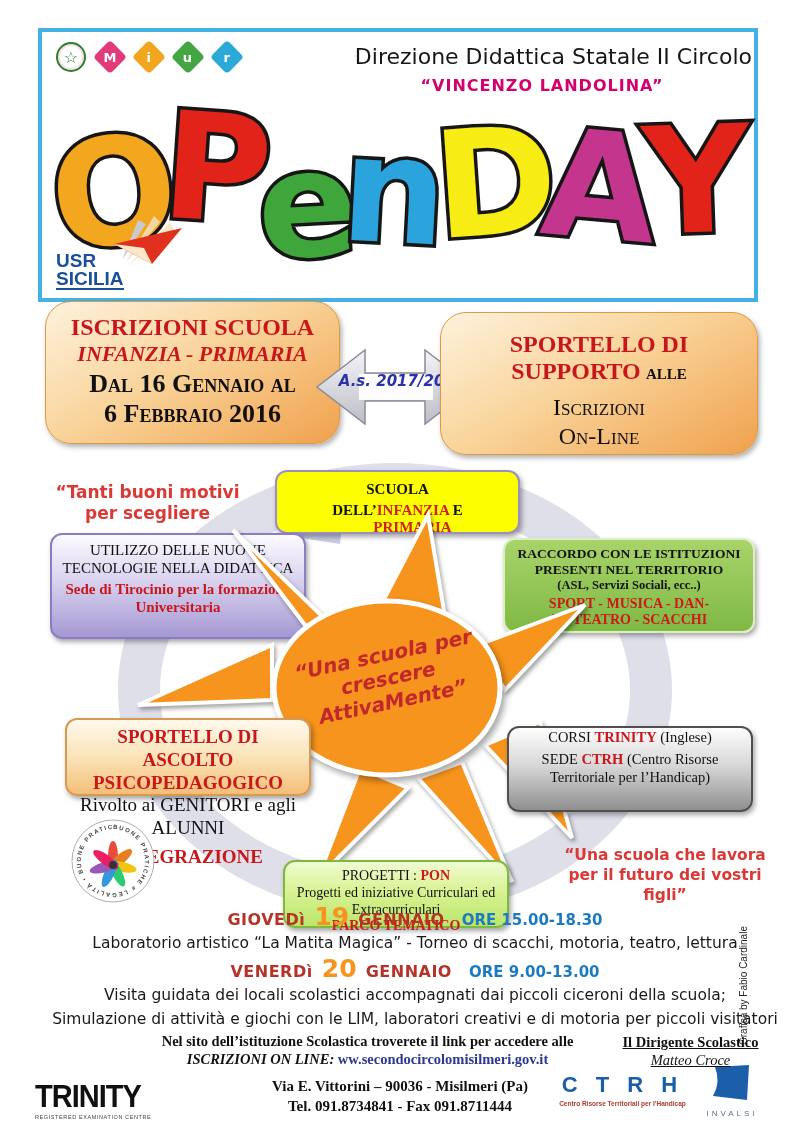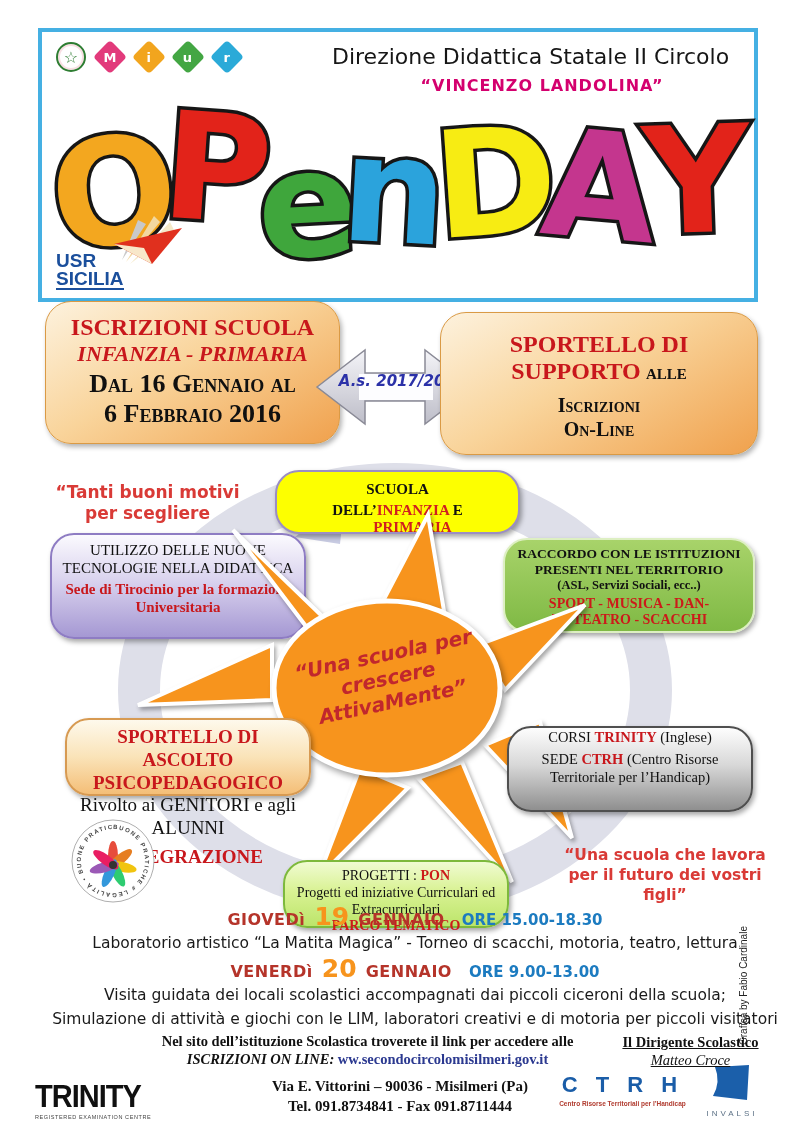--- a/index.html
+++ b/index.html
@@ -7,21 +7,21 @@
         font-family:"Liberation Serif",serif;color:#111;}
   [data-interactable]{box-sizing:border-box;}
 
   
   #header-box{position:absolute;left:38px;top:28px;width:720px;height:274px;border:4px solid #45B0E3;background:#fff;}
   #miur-row{position:absolute;left:14px;top:10px;display:flex;align-items:center;gap:9px;}
   .emblem{width:30px;height:30px;border-radius:50%;border:2px solid #2E7D32;display:flex;align-items:center;justify-content:center;
           color:#2E7D32;font-size:16px;background:#fff;box-shadow:inset 0 0 0 2px #C8102E22;}
   .diamond{width:24px;height:24px;transform:rotate(45deg);border-radius:4px;display:flex;align-items:center;justify-content:center;margin:0 3px;}
   .diamond span{transform:rotate(-45deg);color:#fff;font-family:"DejaVu Sans",sans-serif;font-weight:bold;font-size:13px;}
-  #direzione{position:absolute;left:290px;top:12px;width:420px;text-align:left;font-family:"DejaVu Sans",sans-serif;
+  #direzione{position:absolute;left:290px;top:12px;width:420px;text-align:right;font-family:"DejaVu Sans",sans-serif;
              font-size:22px;color:#161616;font-weight:500;}
   #school-name{position:absolute;left:290px;top:44px;width:420px;text-align:center;font-family:"DejaVu Sans",sans-serif;
              font-size:16px;font-weight:bold;color:#D4006E;letter-spacing:1px;}
   #openday-logo{position:absolute;left:0;top:62px;width:716px;height:178px;display:flex;align-items:center;justify-content:center;}
   .od-letter{font-family:"DejaVu Sans",sans-serif;font-weight:900;font-size:148px;line-height:148px;
              -webkit-text-stroke:7px #161616;paint-order:stroke fill;margin:0 -7px;display:inline-block;}
   #usr-logo{position:absolute;left:14px;bottom:4px;width:140px;height:78px;}
   #usr-text{position:absolute;left:0;bottom:4px;font-family:"Liberation Sans",sans-serif;font-weight:800;color:#1B4F9C;line-height:0.95;font-size:19px;}
   #usr-text .u2{border-bottom:2px solid #1B4F9C;}
   #usr-fan{position:absolute;left:38px;top:-2px;}
@@ -31,30 +31,30 @@
           background:linear-gradient(150deg,#FDF2DE 0%,#F9D49B 45%,#F0A14D 100%);
           box-shadow:2px 3px 5px rgba(0,0,0,.3);text-align:center;}
   #banner-left{left:45px;top:301px;width:295px;height:143px;padding-top:12px;}
   #banner-right{left:440px;top:312px;width:318px;height:143px;padding-top:18px;}
   .bl-title{color:#C8171C;font-weight:bold;font-size:24px;}
   .bl-sub{color:#C8171C;font-weight:bold;font-style:italic;font-size:22px;}
   .bl-date{color:#101010;font-weight:bold;font-size:26px;font-variant:small-caps;line-height:1.15;margin-top:2px;}
   .br-line1{font-size:24px;font-weight:bold;}
   .br-red{color:#C8171C;}
   .br-black{color:#101010;font-size:21px;}
-  .br-date{color:#101010;font-weight:bold;font-size:20px;font-variant:small-caps;line-height:1.2;margin-top:8px;}
+  .br-date{color:#101010;font-weight:normal;font-size:24px;font-variant:small-caps;line-height:1.2;margin-top:8px;}
   #banner-arrow{position:absolute;left:315px;top:340px;width:160px;height:95px;}
   #arrow-label{position:absolute;left:332px;top:372px;width:140px;text-align:center;color:#2B31A8;
                font-family:"DejaVu Sans",sans-serif;font-style:italic;font-weight:bold;font-size:15px;}
 
   
   .diag-svg{position:absolute;left:0;top:452px;width:804px;height:470px;pointer-events:none;}
   #svg-ring{z-index:0;} #svg-rays{z-index:2;}
   .ray{fill:#F7941D;stroke:#fff;stroke-width:4;filter:drop-shadow(2px 3px 2px rgba(0,0,0,.35));}
-  .dbox{position:absolute;text-align:center;border-radius:24px;box-shadow:2px 3px 5px rgba(0,0,0,.35);padding:6px 8px;}
+  .dbox{position:absolute;text-align:center;border-radius:12px;box-shadow:2px 3px 5px rgba(0,0,0,.35);padding:6px 8px;}
   .z1{z-index:1;} .z3{z-index:3;} .z4{z-index:4;}
   #yellow-box{left:275px;top:470px;width:245px;height:64px;background:#FDFF00;border:2px solid #9B8EC4;font-size:15px;}
   #yellow-box .red{color:#D01F1F;font-weight:bold;}
   #yellow-box .l1{font-weight:bold;margin-top:3px;}
   #purple-box{left:50px;top:533px;width:256px;height:106px;border:2px solid #8E7CC3;
               background:linear-gradient(180deg,#FBFAFE 0%,#D9D2EE 45%,#A598D3 100%);font-size:15px;line-height:1.2;}
   #purple-box .red{color:#C8171C;font-weight:bold;margin-top:3px;}
   #green-box{left:503px;top:538px;width:252px;height:95px;background:linear-gradient(180deg,#A8D36A,#7FB944);
              border:2px solid #DDEFC2;font-size:13.5px;line-height:1.2;}
   #green-box .small{font-size:12.5px;font-weight:bold;}

